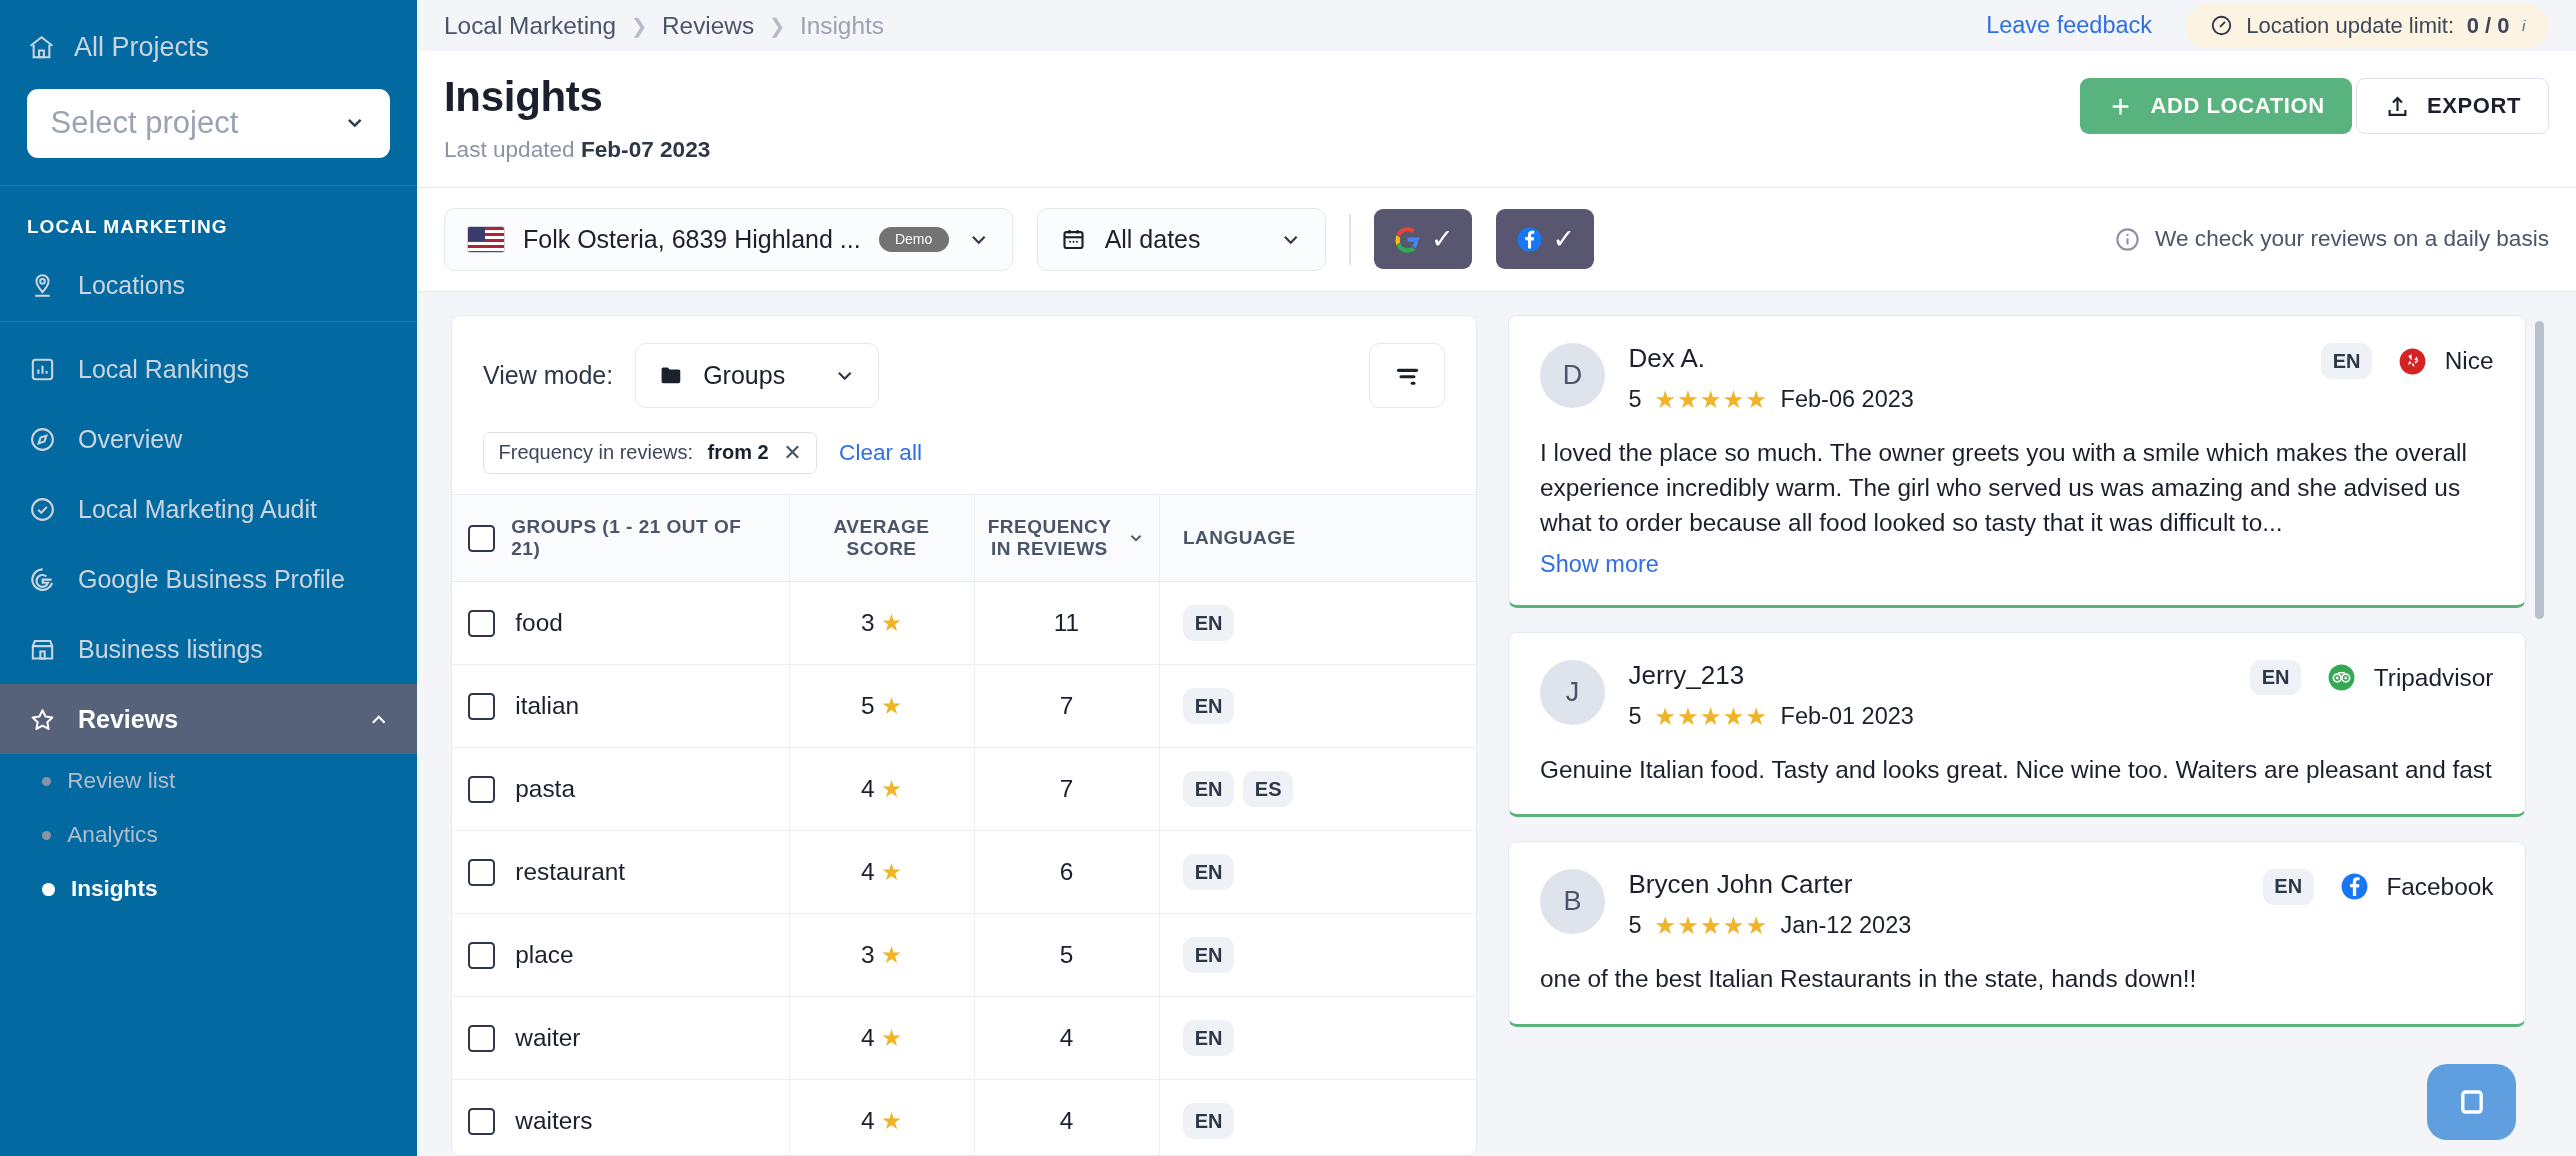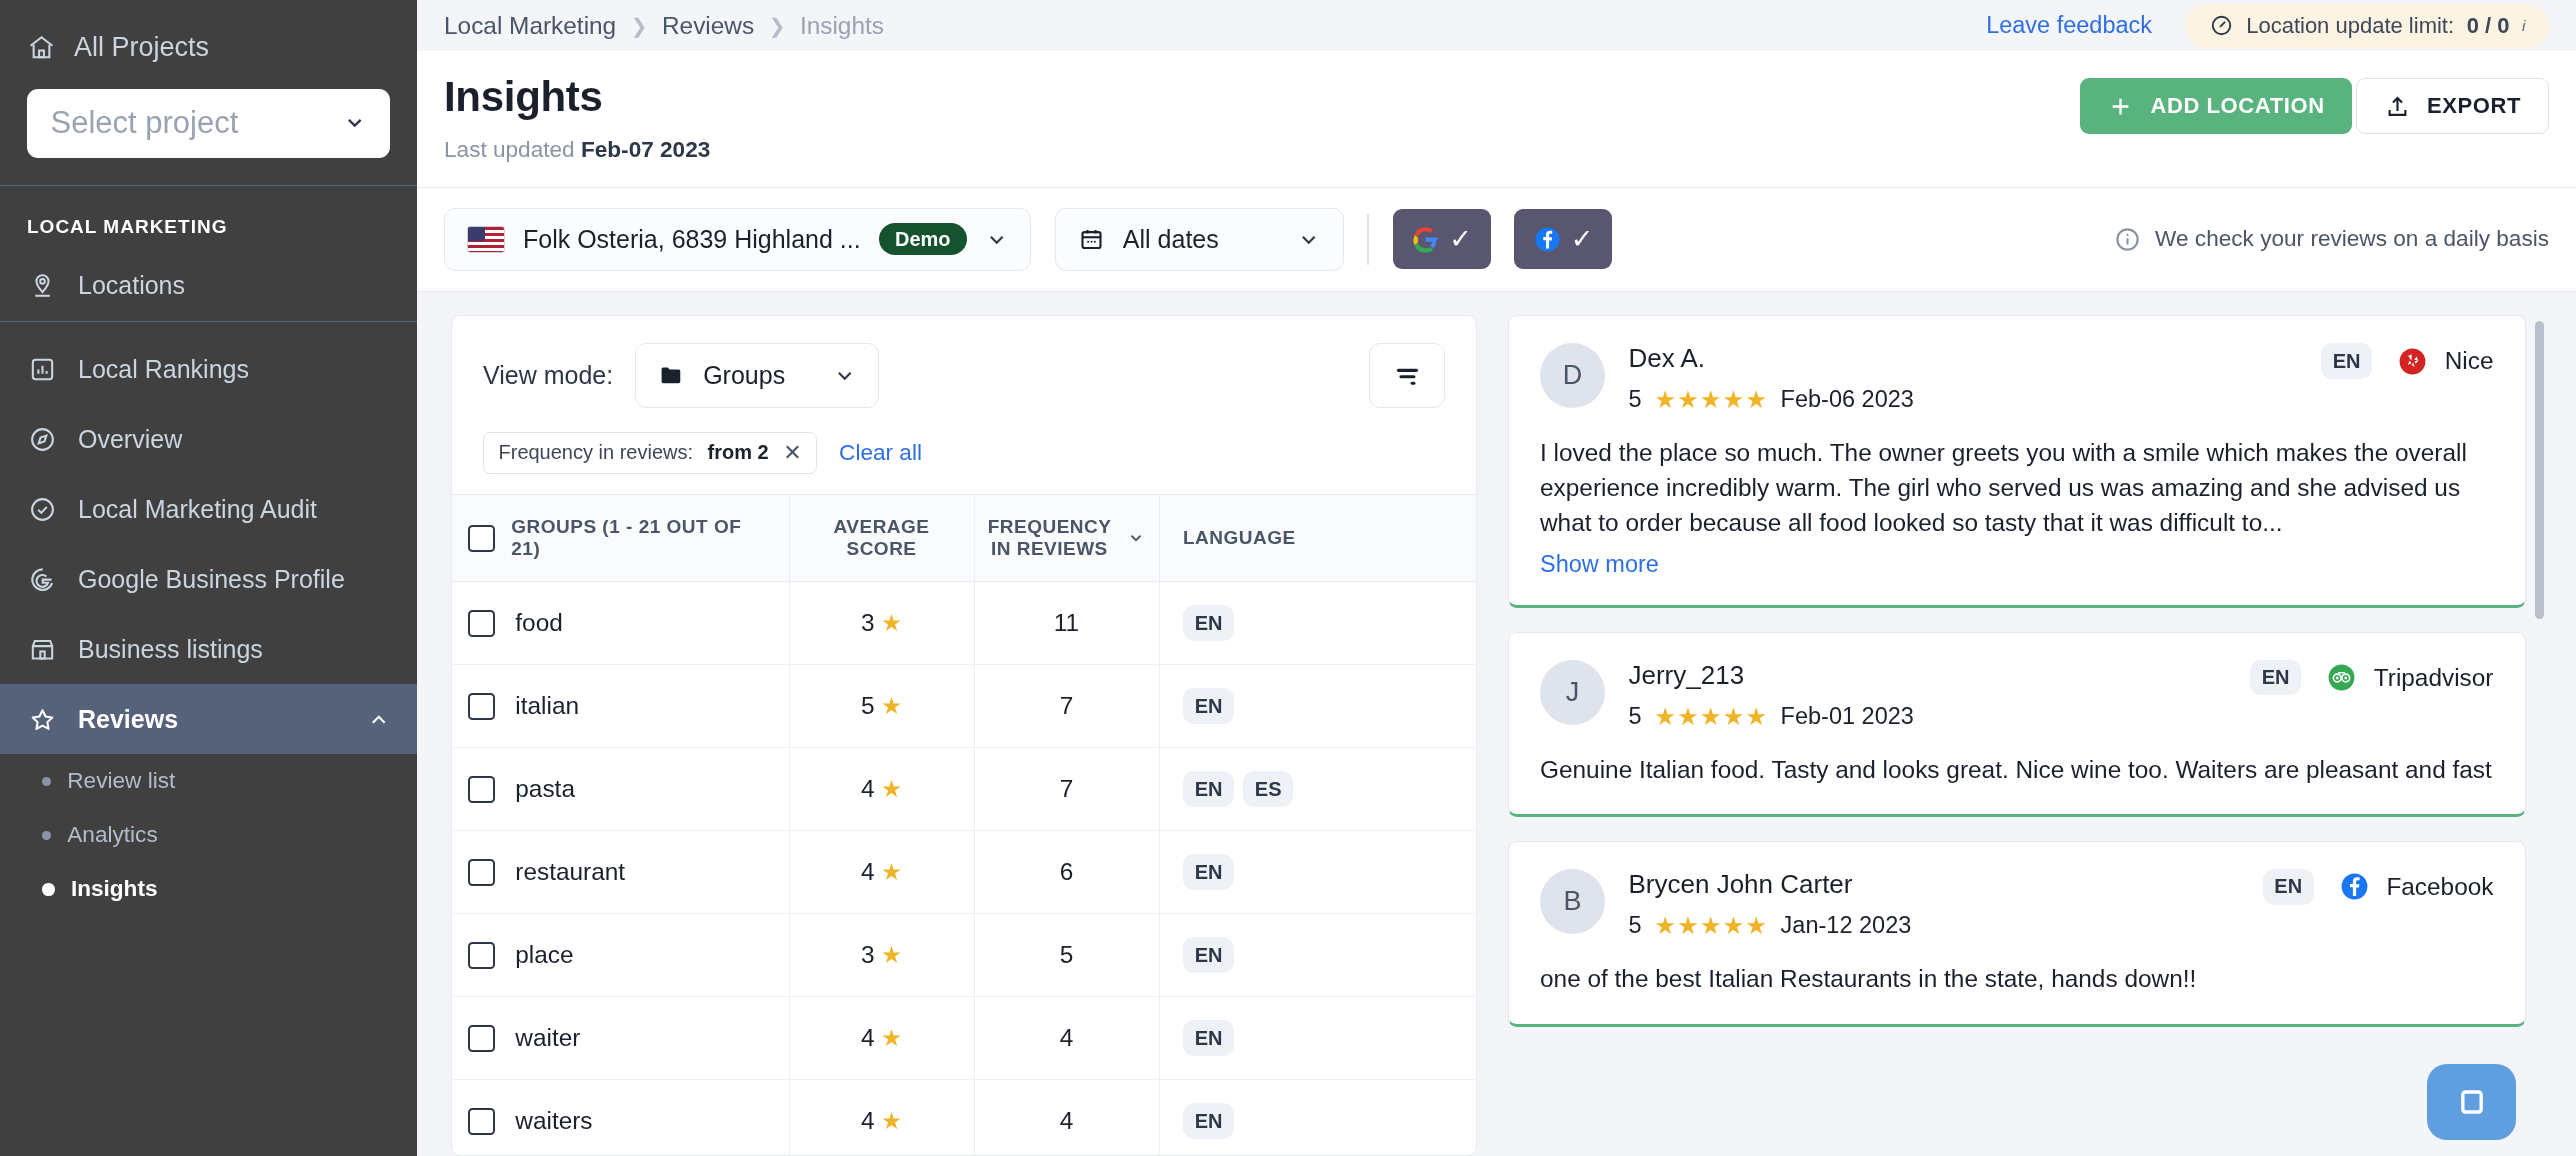--- a/index.html
+++ b/index.html
@@ -7,21 +7,21 @@
     width: 2576px; height: 1156px;
     font-family: "Liberation Sans", sans-serif;
     background: #ffffff;
     overflow: hidden;
   }
   .app { display: flex; width: 2576px; height: 1156px; }
 
   
   .sidebar {
     width: 417px; flex: 0 0 417px; height: 1156px;
-    background: #404040; color: #e2e8f0;
+    background: #0369a1; color: #e2e8f0;
     display: flex; flex-direction: column;
   }
   .sb-top { padding: 23.5px 27px 27px 27px; }
   .sb-allprojects { display: flex; align-items: center; gap: 18px; height: 47px; cursor: pointer; }
   .sb-allprojects .lbl { font-size: 27px; color: #cbd5e0; font-weight: 400; }
   .proj-select {
     margin-top: 18px; height: 69px; background: #fff; border-radius: 11px;
     display: flex; align-items: center; justify-content: space-between;
     padding: 0 23.5px; cursor: pointer;
   }
@@ -96,22 +96,22 @@
     font-size: 25px; color: #1a202c;
   }
   .flag {
     width: 38px; height: 27px; border-radius: 2.7px; flex: 0 0 38px; overflow: hidden;
     background: #fff; position: relative; border: 0.9px solid #ccd2dc;
   }
   .flag .stripes { position: absolute; inset: 0;
     background: repeating-linear-gradient(#b22234 0 3.1px, #fff 3.1px 6.1px); }
   .flag .canton { position: absolute; left:0; top:0; width: 17px; height: 14.5px; background:#3c3b6e; }
   .demo-badge {
-    background: #14532d; color: #fff; border-radius: 18px; padding: 4.5px 16.3px;
-    font-size: 20px; font-weight: 700;
+    background: #737373; color: #fff; border-radius: 18px; padding: 4.5px 16.3px;
+    font-size: 14px; font-weight: 400;
   }
   .vdivider { width: 1.8px; height: 51px; background: #dfe3eb; }
   .plat-btn {
     width: 98px; height: 60px; border-radius: 9px; background: #58576f;
     display: flex; align-items: center; justify-content: center; gap: 9px; cursor: pointer;
   }
   .check-w { color:#fff; font-size: 27px; line-height: 1; }
   .daily-note { margin-left: auto; display: flex; align-items: center; gap: 14.5px; font-size: 22.6px; color: #4a5568; }
 
   

